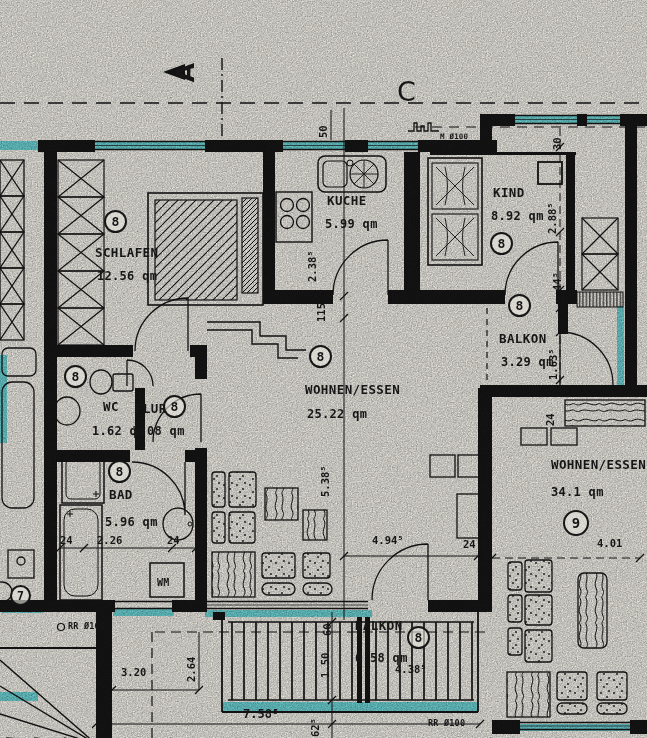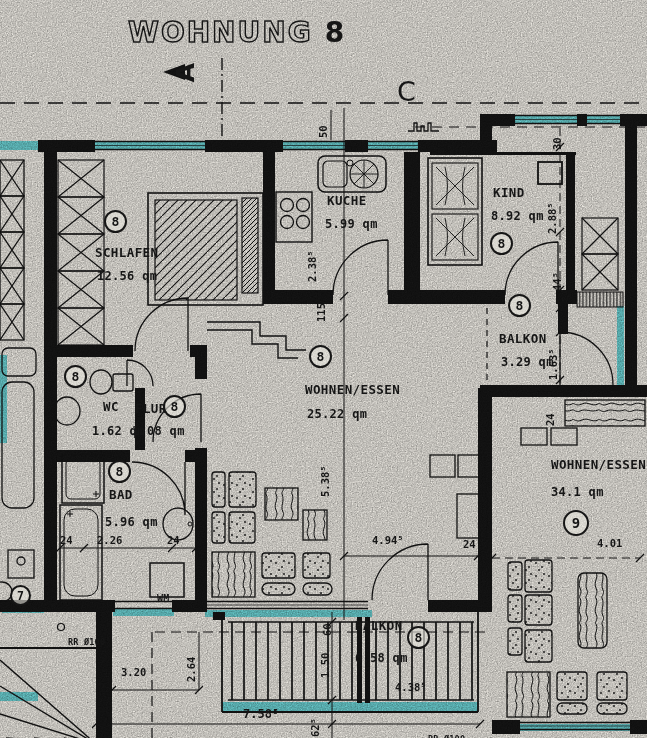--- a/index.html
+++ b/index.html
@@ -15,21 +15,21 @@
   .secmark.c{left:397px;top:76px;font-weight:normal;font-size:27px;}
   .lbl{position:absolute;font-size:12.5px;letter-spacing:.4px;white-space:nowrap;font-weight:600;}
   .area{position:absolute;font-size:12px;letter-spacing:.3px;white-space:nowrap;font-weight:600;}
   .dim{position:absolute;font-size:10.5px;white-space:nowrap;font-weight:600;}
   .dim.v{transform:rotate(-90deg);transform-origin:0 0;}
   .circ{position:absolute;width:23px;height:23px;border:2.2px solid #161616;border-radius:50%;
         display:flex;align-items:center;justify-content:center;font-size:13px;font-weight:bold;
         box-sizing:border-box;background:rgba(234,231,224,.6);}
   .circ.lg{width:26px;height:26px;font-size:14px;}
   .circ.sm{width:21px;height:21px;font-size:11.5px;}
-  .tiny{position:absolute;font-size:8.5px;letter-spacing:.2px;white-space:nowrap;font-weight:600;margin-top:16px;}
+  .tiny{position:absolute;font-size:8.5px;letter-spacing:.2px;white-space:nowrap;font-weight:600;}
 </style>
 </head>
 <body>
 
 <div class="plan">
 
 <svg class="base" width="647" height="738" viewBox="0 0 647 738">
   <defs>
     <pattern id="p-diag" width="9" height="9" patternUnits="userSpaceOnUse">
       <path d="M-1,10 L10,-1" stroke="#161616" stroke-width="1.1" fill="none"></path>
@@ -304,23 +304,20 @@
     <circle cx="21" cy="561" r="4"></circle>
     <circle cx="2" cy="592" r="10"></circle>
   </g>
 
   <circle cx="61" cy="627" r="3.5" stroke="#161616" stroke-width="1.2" fill="none"></circle>
   <path d="M408,131 h6 v-8 h3 v8 h4 v-5 h3 v5 h4 v-8 h3 v8 h8" stroke="#161616" stroke-width="1.3" fill="none"></path>
 
   <rect width="647" height="738" filter="url(#grain)" opacity="0.5"></rect>
 </svg>
 
-<div class="title">
-  <span class="outline">WOHNUNG</span><span class="solid">8</span>
-</div>
 <div class="secmark a">A</div>
 <div class="secmark c">C</div>
 
 <div class="lbl" style="left:95px;top:245px">SCHLAFEN</div>
 <div class="area" style="left:97px;top:269px">12.56 qm</div>
 <div class="lbl" style="left:327px;top:193px">KUCHE</div>
 <div class="area" style="left:325px;top:217px">5.99 qm</div>
 <div class="lbl" style="left:493px;top:185px">KIND</div>
 <div class="area" style="left:491px;top:209px">8.92 qm</div>
 <div class="lbl" style="left:499px;top:331px">BALKON</div>
@@ -351,21 +348,21 @@
 <div class="circ sm" style="left:10px;top:585px">7</div>
 
 <div class="dim" style="left:372px;top:534px">4.94⁵</div>
 <div class="dim" style="left:463px;top:538px">24</div>
 <div class="dim" style="left:597px;top:537px">4.01</div>
 <div class="dim" style="left:60px;top:534px">24</div>
 <div class="dim" style="left:97px;top:534px">2.26</div>
 <div class="dim" style="left:167px;top:534px">24</div>
 <div class="dim" style="left:121px;top:666px">3.20</div>
 <div class="dim" style="left:243px;top:707px;font-size:12px">7.58⁵</div>
-<div class="dim" style="left:395px;top:681px">4.38⁵</div>
+<div class="dim" style="left:395px;top:663px">4.38⁵</div>
 
 <div class="dim v" style="left:317px;top:138px">50</div>
 <div class="dim v" style="left:306px;top:282px">2.38⁵</div>
 <div class="dim v" style="left:315px;top:322px">115</div>
 <div class="dim v" style="left:319px;top:497px">5.38⁵</div>
 <div class="dim v" style="left:551px;top:150px">30</div>
 <div class="dim v" style="left:546px;top:234px">2.88⁵</div>
 <div class="dim v" style="left:551px;top:291px">44⁵</div>
 <div class="dim v" style="left:547px;top:380px">1.63⁵</div>
 <div class="dim v" style="left:544px;top:426px">24</div>

